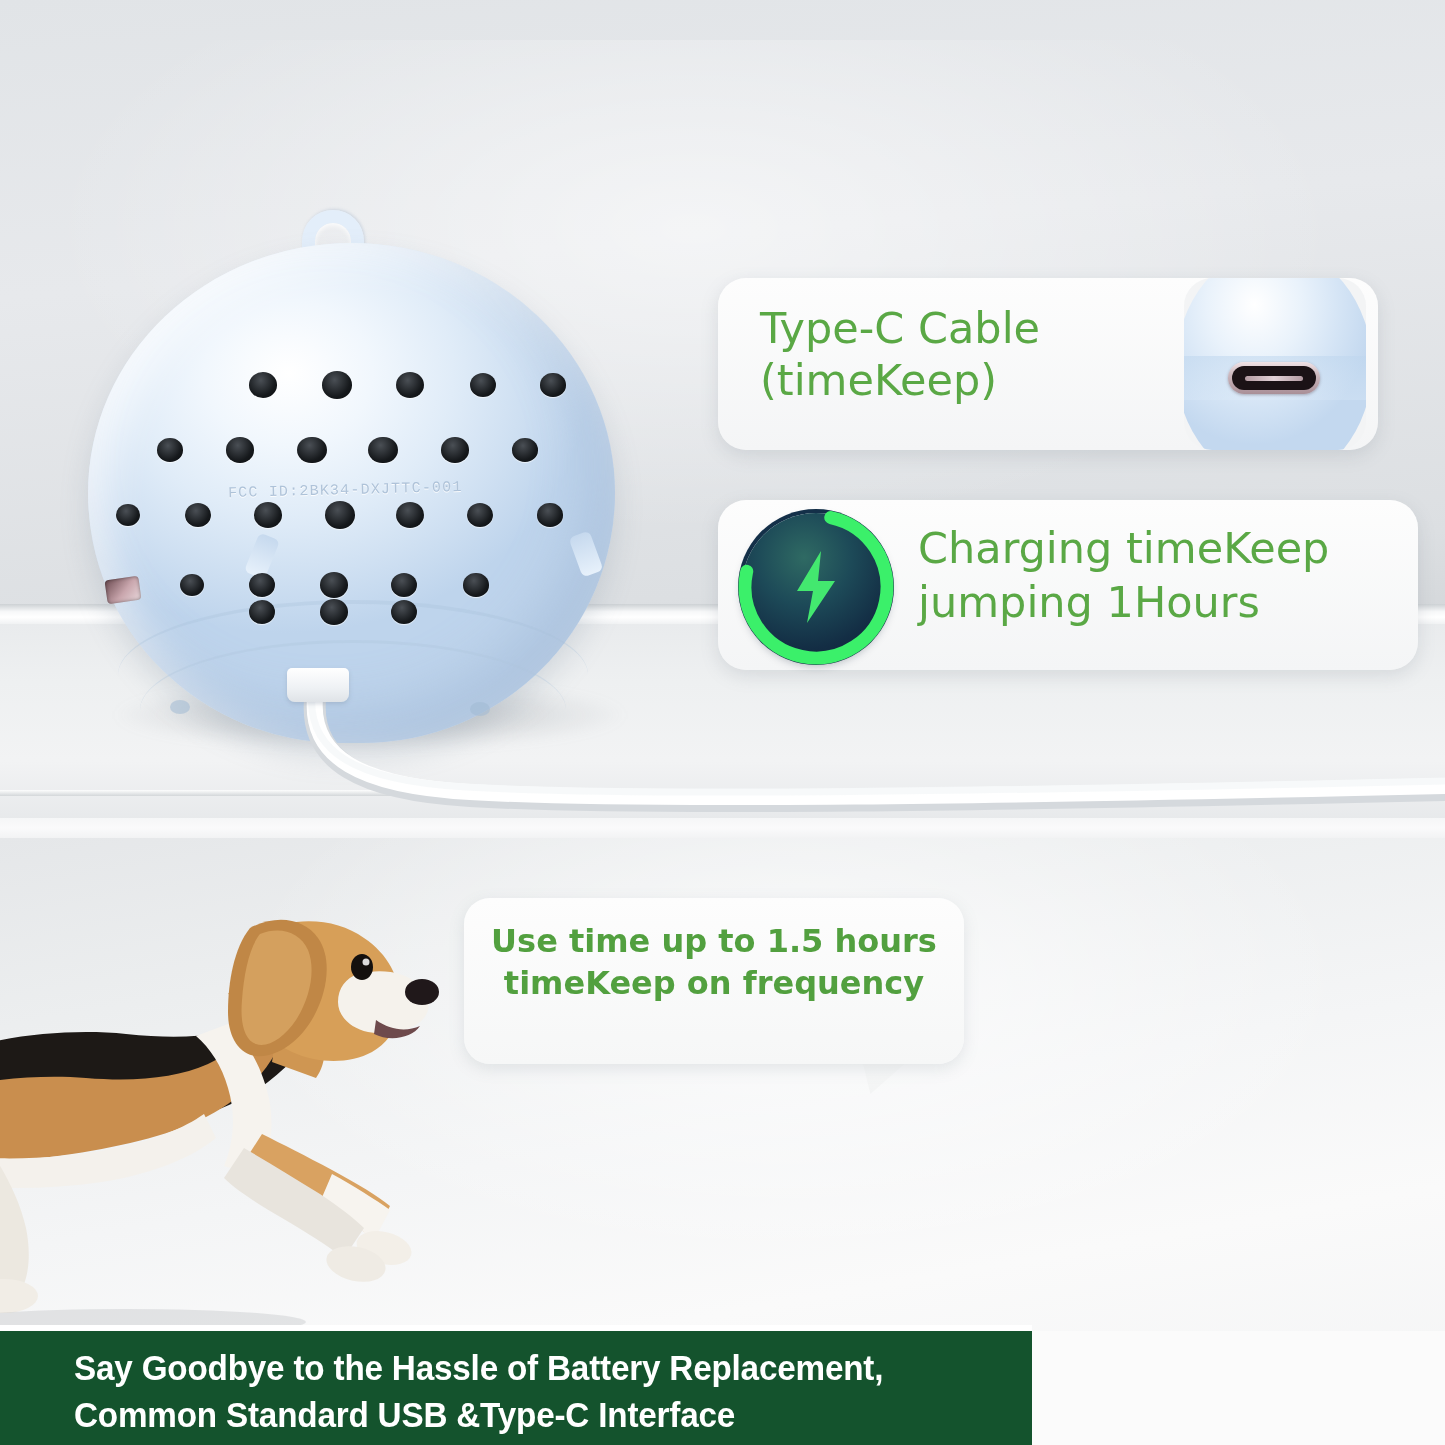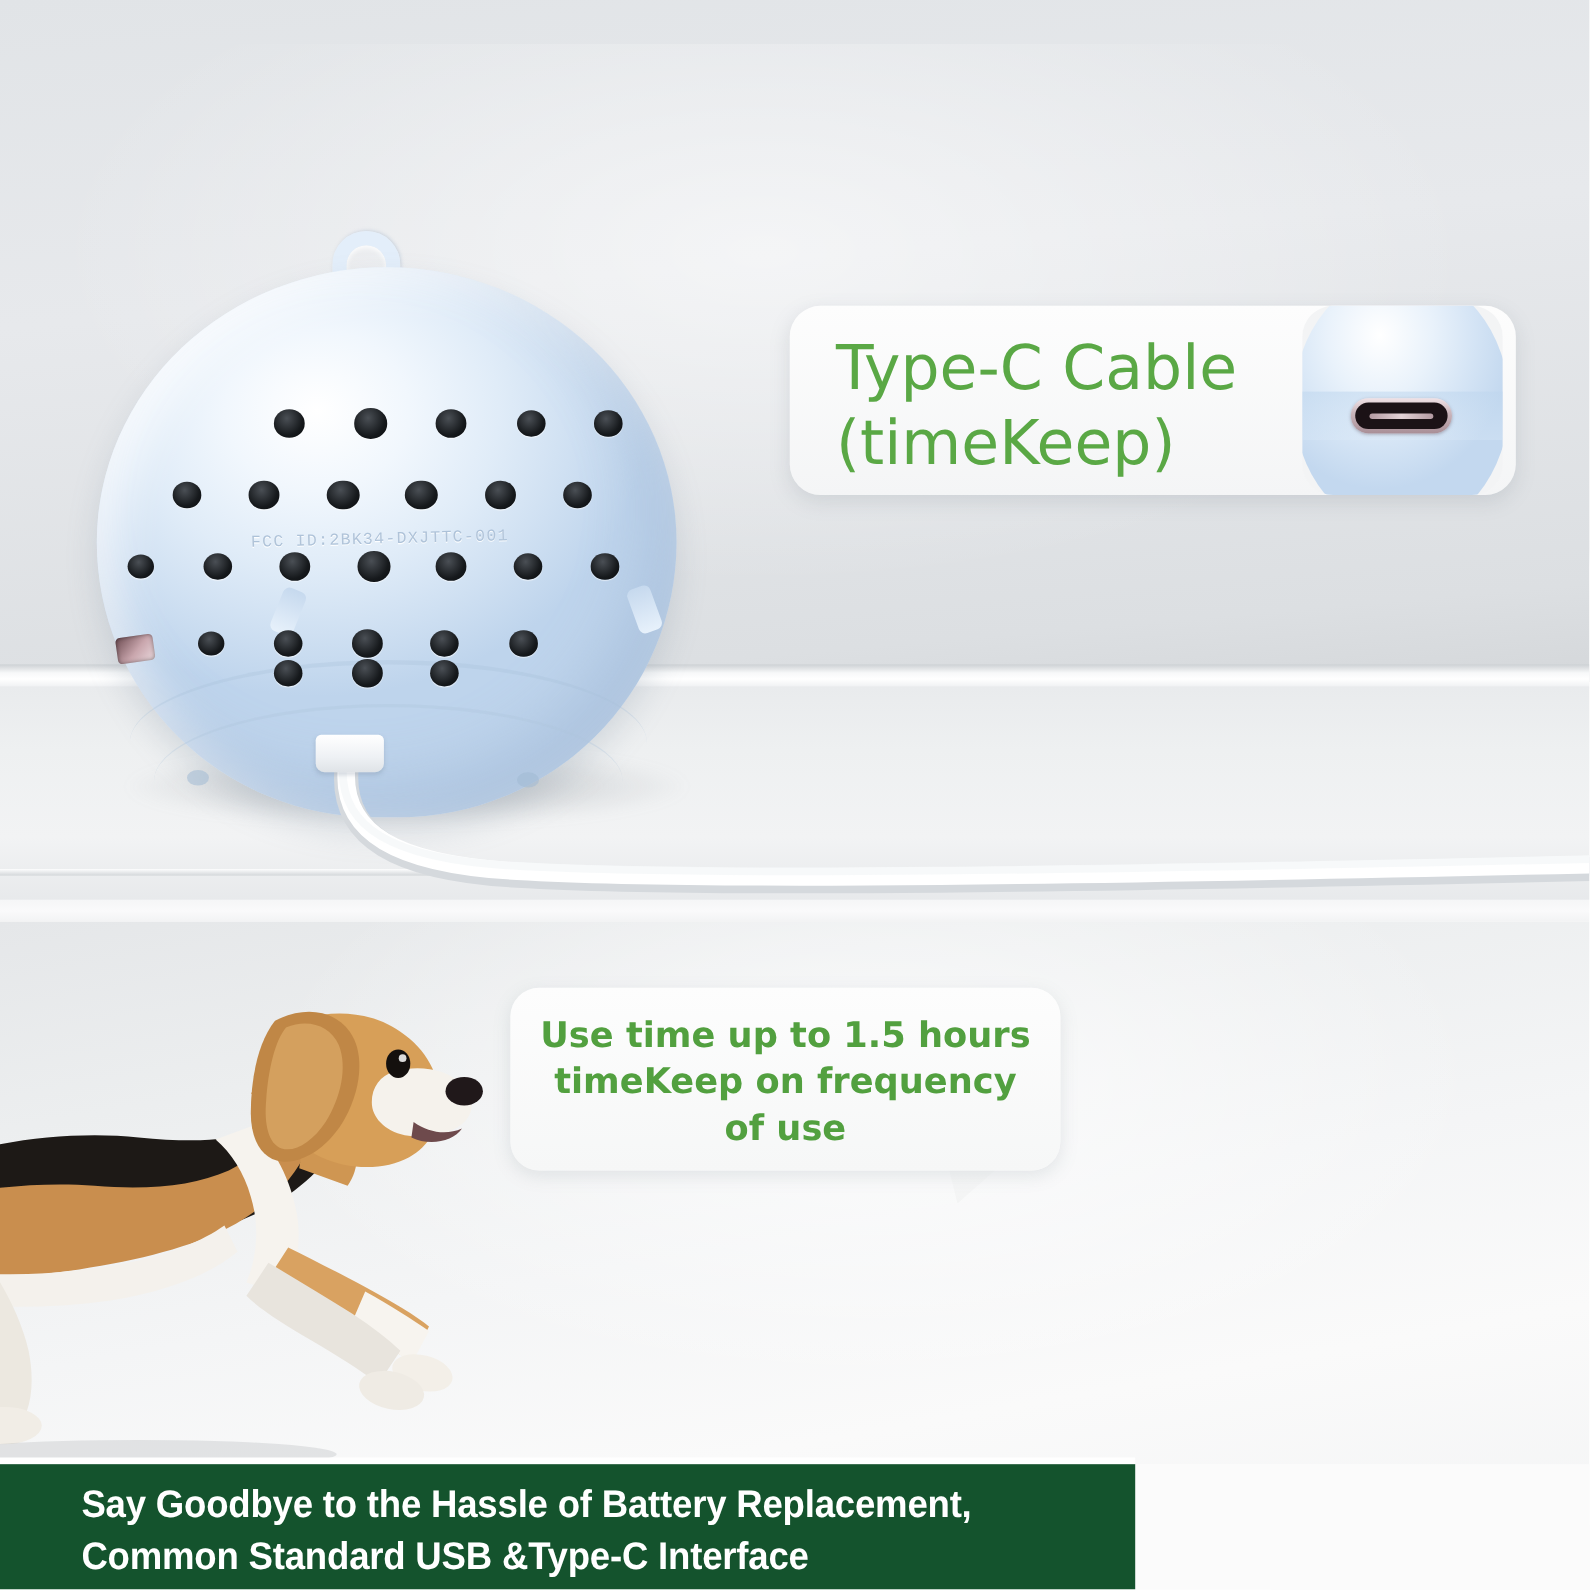--- a/index.html
+++ b/index.html
@@ -132,21 +132,21 @@
   
   .callout {
     position:absolute;
     background:linear-gradient(180deg,#fdfdfd,#f4f5f6);
     border-radius:28px;
     box-shadow:0 6px 18px rgba(110,122,135,0.18);
   }
   .callout-1 { left:718px; top:278px; width:660px; height:172px; }
   .callout-1 .ctext {
     position:absolute; left:42px; top:24px; width:410px;
-    color:#5aa845; font-size:56px; line-height:1.22;
+    color:#5aa845; font-size:43px; line-height:1.22;
     font-family:"DejaVu Sans", sans-serif;
   }
   .usbc-photo {
     position:absolute; right:12px; top:0px; width:182px; height:172px;
     border-radius:28px; overflow:hidden;
     background:#f3f4f5;
   }
   .usbc-ball {
     position:absolute; left:-8px; top:-30px; width:196px; height:236px;
     border-radius:50%;
@@ -329,20 +329,34 @@
         <div class="usbc-ball"></div>
         <div class="usbc-band"></div>
         <div class="usbc-port">
           <div class="usbc-port-inner">
             <div class="usbc-tongue"></div>
           </div>
         </div>
       </div>
     </div>
 
+    <div class="callout callout-2">
+      <div class="charge-icon">
+        <svg class="charge-ring" viewBox="0 0 164 164">
+          <circle cx="82" cy="82" r="71" fill="none" stroke="#3bf06a" stroke-width="13" stroke-linecap="round" stroke-dasharray="335 111" transform="rotate(-78 82 82)"></circle>
+        </svg>
+        <svg class="bolt" viewBox="0 0 58 76">
+          <path d="M34 2 L10 42 L26 42 L20 74 L48 32 L31 32 Z" fill="#43e86f"></path>
+        </svg>
+      </div>
+      <div class="ctext">
+        <div>Charging timeKeep</div>
+        <div>jumping 1Hours</div>
+      </div>
+    </div>
   </div>
 
   <div class="divider"></div>
 
   <div class="panel-bottom">
     <div class="bp-sheen"></div>
 
     <svg class="dog" viewBox="0 0 500 480">
       <g>
 
@@ -402,21 +416,20 @@
       </g>
     </svg>
 
   </div>
 
   <div class="callout-3-tail"></div>
   <div class="callout-3">
     <div class="ctext">
       <div>Use time up to 1.5 hours</div>
       <div>timeKeep on frequency</div>
-      <div>of use</div>
     </div>
   </div>
 
   <div class="banner-topline"></div>
   <div class="banner-gap"></div>
   <div class="banner">
     <div class="banner-text">
       <div>Say Goodbye to the Hassle of Battery Replacement,</div>
       <div>Common Standard USB &amp;Type-C Interface</div>
     </div>

